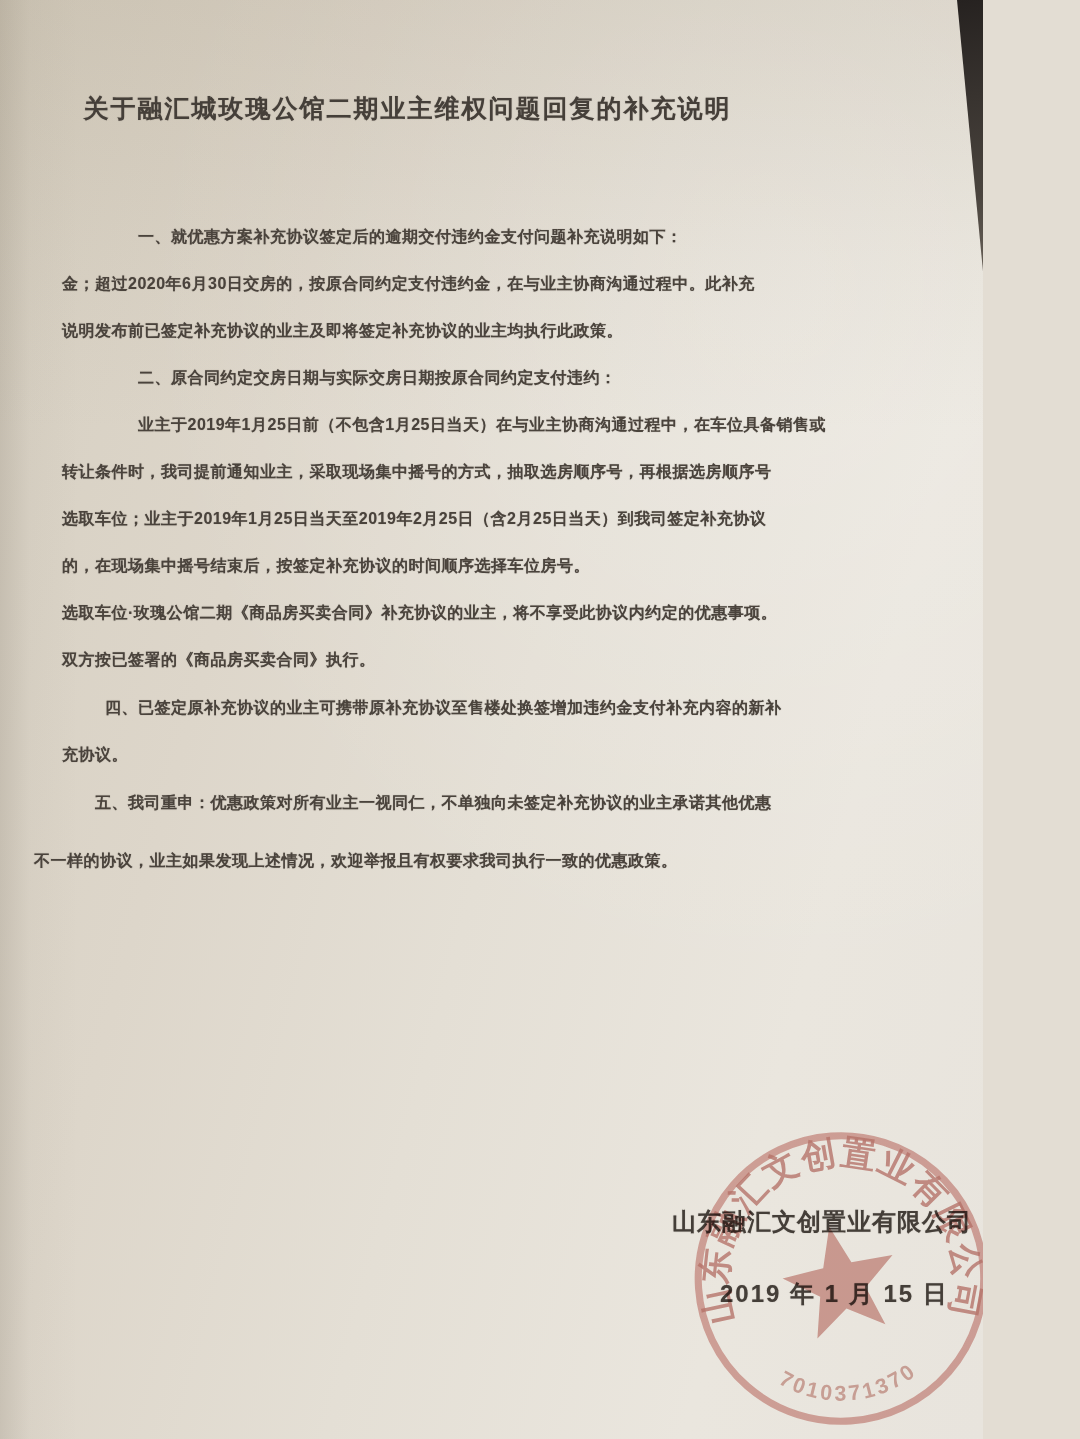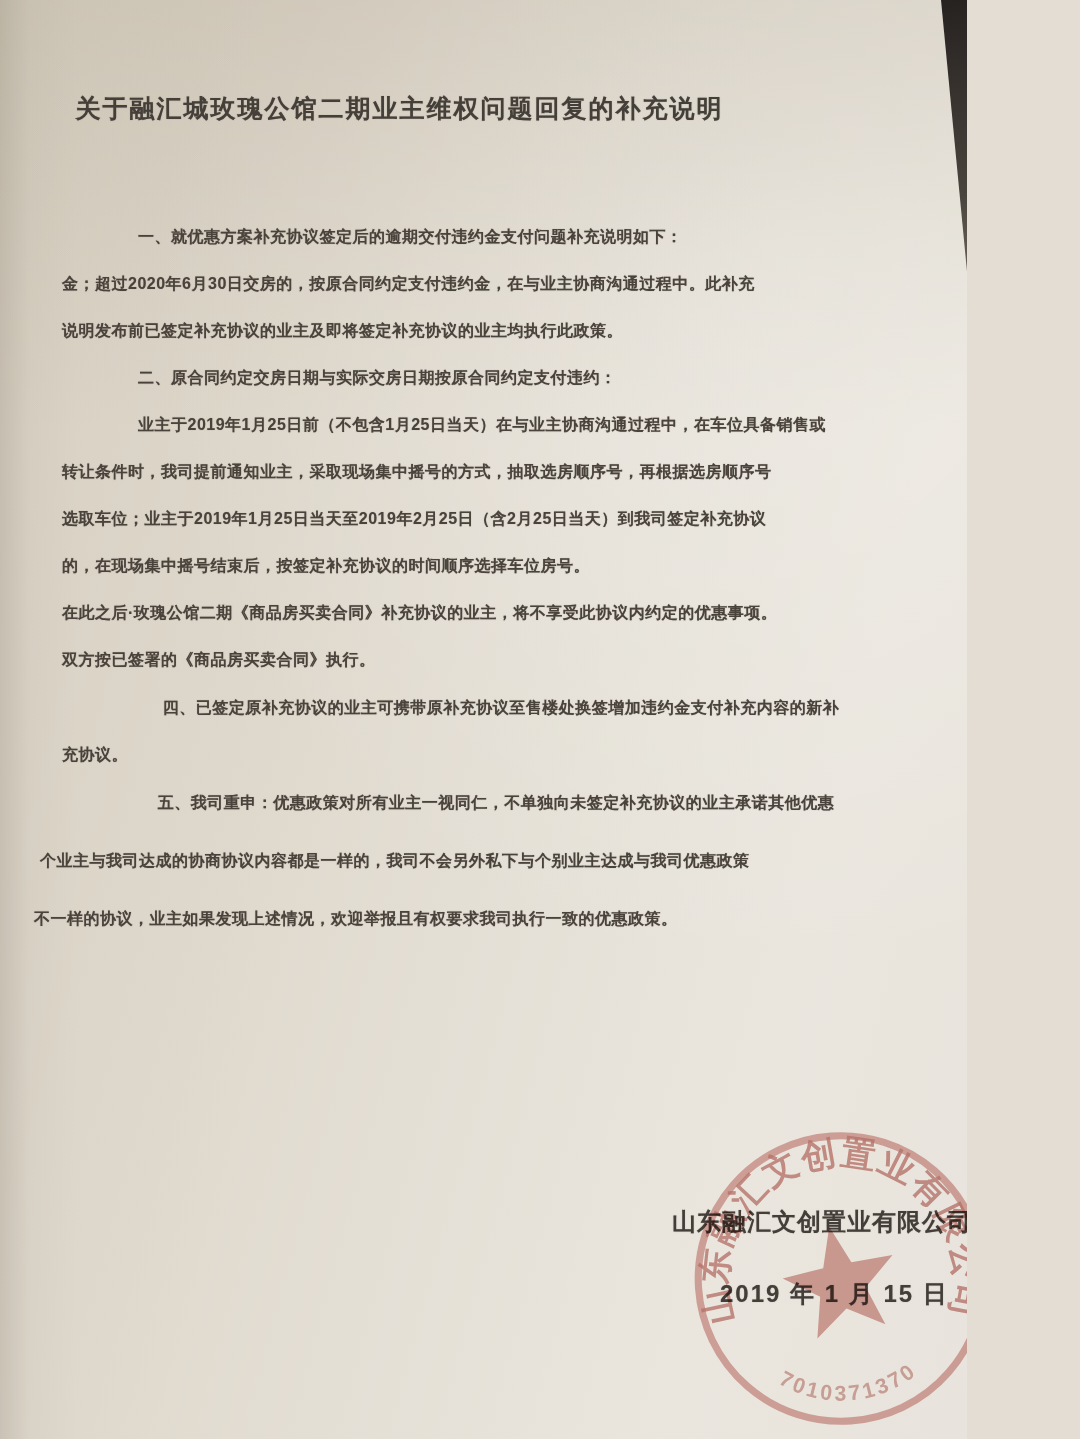--- a/index.html
+++ b/index.html
@@ -8,20 +8,21 @@
     font-family:"Liberation Sans","DejaVu Sans",sans-serif;
     background:#e3ddd3;
   }
   .photo{
     position:relative;width:967px;height:1439px;overflow:hidden;
     background:
       linear-gradient(180deg, rgba(150,135,110,0.16) 0%, rgba(150,135,110,0.05) 18%, rgba(0,0,0,0) 30%),
       linear-gradient(90deg, rgba(110,100,85,0.18) 0%, rgba(110,100,85,0.04) 3%, rgba(0,0,0,0) 8%),
       radial-gradient(120% 90% at 80% 20%, rgba(255,255,255,0.22) 0%, rgba(255,255,255,0) 55%),
       linear-gradient(105deg, #d6cfc1 0%, #ddd6ca 28%, #e4dfd5 52%, #eae6de 78%, #e8e4dd 100%);
+    padding-left: 16px;
   }
   
   .corner-dark{
     position:absolute;top:0;right:0;width:26px;height:280px;
     background:linear-gradient(170deg,#262220 0%, #4a443e 70%, #6b635a 100%);
     clip-path:polygon(0% 0%,100% 0%,100% 97%);
   }
   .doc-text{
     position:absolute;top:0;left:62px;right:70px;
     color:#4a433c;font-weight:700;
@@ -31,21 +32,21 @@
     margin-top:92px;margin-bottom:96px;margin-right:160px;
     text-align:center;font-size:25px;letter-spacing:2px;color:#453f39;
   }
   .line{
     font-size:16px;line-height:32px;letter-spacing:0.5px;
     margin-bottom:15px;white-space:nowrap;
   }
   .ind-lg{text-indent:76px;}
   .ind-md{text-indent:43px;}
   .ind-sm{text-indent:33px;}
-  .gap-top{margin-top:16px;text-align:center;}
+  .gap-top{margin-top:16px;}
   .loose{margin-bottom:26px;}
   .shift1{margin-left:-22px;}
   .shift2{margin-left:-28px;}
   .signature{
     position:absolute;left:672px;top:1206px;
     color:#443e38;font-weight:700;text-shadow:0 0 1px rgba(74,67,60,0.45);
   }
   .company{font-size:24px;letter-spacing:1px;white-space:nowrap;}
   .sig-date{font-size:24px;letter-spacing:2px;margin-top:40px;margin-left:48px;white-space:nowrap;}
   .seal{
@@ -65,26 +66,25 @@
     <div class="title">关于融汇城玫瑰公馆二期业主维权问题回复的补充说明</div>
 
     <div class="line ind-lg">一、就优惠方案补充协议签定后的逾期交付违约金支付问题补充说明如下：</div>
     <div class="line">金；超过2020年6月30日交房的，按原合同约定支付违约金，在与业主协商沟通过程中。此补充</div>
     <div class="line">说明发布前已签定补充协议的业主及即将签定补充协议的业主均执行此政策。</div>
     <div class="line ind-lg">二、原合同约定交房日期与实际交房日期按原合同约定支付违约：</div>
     <div class="line ind-lg">业主于2019年1月25日前（不包含1月25日当天）在与业主协商沟通过程中，在车位具备销售或</div>
     <div class="line">转让条件时，我司提前通知业主，采取现场集中摇号的方式，抽取选房顺序号，再根据选房顺序号</div>
     <div class="line">选取车位；业主于2019年1月25日当天至2019年2月25日（含2月25日当天）到我司签定补充协议</div>
     <div class="line">的，在现场集中摇号结束后，按签定补充协议的时间顺序选择车位房号。</div>
-    <div class="line">在此之后·玫瑰公馆二期《商品房买卖合同》补充协议的业主，将不享受此协议内约定的优惠事项。</div>
+    <div class="line">选取车位·玫瑰公馆二期《商品房买卖合同》补充协议的业主，将不享受此协议内约定的优惠事项。</div>
     <div class="line">双方按已签署的《商品房买卖合同》执行。</div>
     <div class="line ind-md gap-top">四、已签定原补充协议的业主可携带原补充协议至售楼处换签增加违约金支付补充内容的新补</div>
     <div class="line">充协议。</div>
     <div class="line ind-sm gap-top loose">五、我司重申：优惠政策对所有业主一视同仁，不单独向未签定补充协议的业主承诺其他优惠</div>
-    <div class="line shift1 loose">个业主与我司达成的协商协议内容都是一样的，我司不会另外私下与个别业主达成与我司优惠政策</div>
     <div class="line shift2">不一样的协议，业主如果发现上述情况，欢迎举报且有权要求我司执行一致的优惠政策。</div>
   </div>
 
   <div class="signature">
     <div class="company">山东融汇文创置业有限公司</div>
     <div class="sig-date">2019 年 1 月 15 日</div>
   </div>
 
   <svg class="seal" viewBox="0 0 304 304" xmlns="http://www.w3.org/2000/svg">
 

